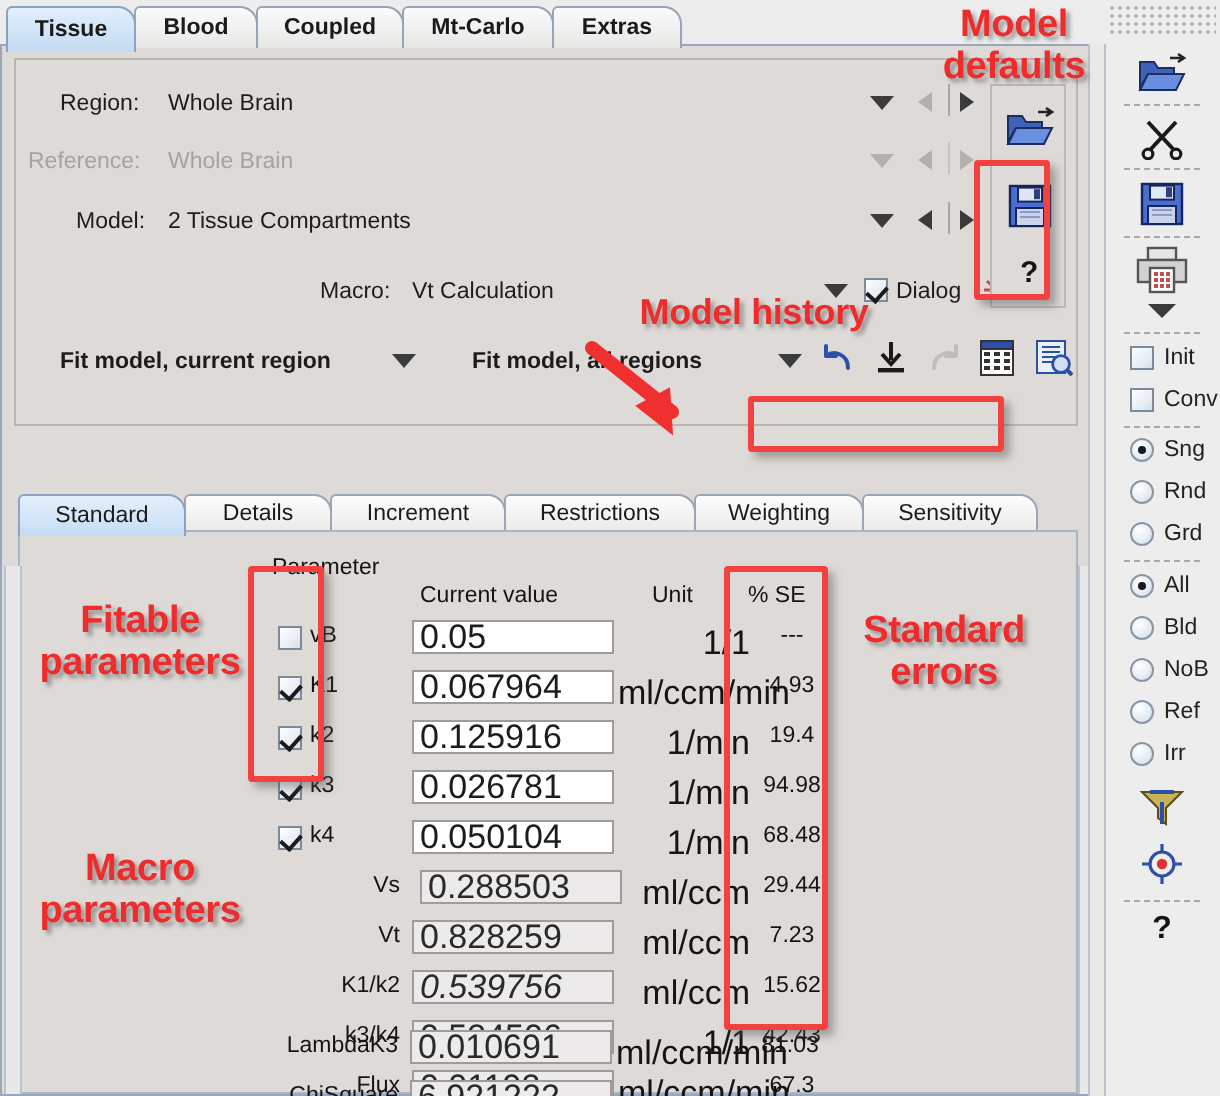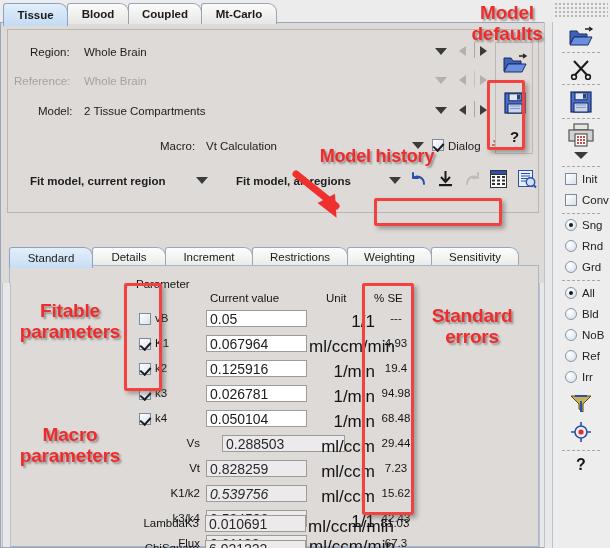--- a/index.html
+++ b/index.html
@@ -92,21 +92,21 @@
   }
   .radio.sel::after{
     content:"";position:absolute;left:3px;top:3px;width:4px;height:4px;
     border-radius:50%;background:#1a1a1a;
   }
 
   
   .tfield{
     position:absolute;height:17px;box-sizing:border-box;
     border:1px solid #9e9b98;background:#ffffff;
-    font-size:14px;color:#1c1c1c;line-height:16px;padding-left:3px;
+    font-size:17px;color:#1c1c1c;line-height:16px;padding-left:3px;
     white-space:nowrap;overflow:hidden;
   }
   .tfield.ro{background:#eceaea;color:#2a2a2a;}
 
   
   #sub-tabbar{position:absolute;left:8px;top:222px;width:530px;height:22px;}
   .stab{
     position:absolute;top:2px;height:19px;box-sizing:border-box;
     border:1px solid #9aa6b6;border-bottom:none;border-radius:3px 9px 0 0;
     background:linear-gradient(to bottom,#fdfdfd 0%,#f2f2f1 60%,#e9e9e7 100%);
@@ -275,20 +275,21 @@
   <div class="tb-item" style="top:456px;font-size:16px;font-weight:bold;color:#141414;">?</div>
 </div>
 
 <div id="app-window">
 
   <div id="main-tabbar">
     <div class="tab active" style="left:0px;width:65px;">Tissue</div>
     <div class="tab" style="left:64px;width:62px;">Blood</div>
     <div class="tab" style="left=0;left:125px;width:74px;">Coupled</div>
     <div class="tab" style="left:198px;width:76px;">Mt-Carlo</div>
+    <div class="tab" style="left:273px;width:65px;">Extras</div>
   </div>
 
   <div id="form-panel">
 
     <div class="lbl" style="left:22px;top:16px;">Region:</div>
     <div class="val" style="left:76px;top:16px;">Whole Brain</div>
     <div class="dn-arrow" style="left:427px;top:18px;"></div>
     <div class="lt-arrow dim" style="left:451px;top:16px;"></div>
     <div class="vsep" style="left:466px;top:12px;height:16px;"></div>
     <div class="rt-arrow" style="left:472px;top:16px;"></div>
@@ -414,21 +415,21 @@
     <div class="unit" style="left:303px;top:121px;width:62px;">1/min</div>
     <div class="se" style="left:363px;top:121px;width:46px;">94.98</div>
 
     <div class="cbox checked" style="left:129px;top:147px;"></div>
     <div class="rowlbl" style="left:145px;top:146px;width:40px;text-align:left;">k4</div>
     <div class="tfield" style="left:196px;top:144px;width:101px;">0.050104</div>
     <div class="unit" style="left:303px;top:146px;width:62px;">1/min</div>
     <div class="se" style="left:363px;top:146px;width:46px;">68.48</div>
 
     <div class="rowlbl" style="left:120px;top:171px;width:70px;">Vs</div>
-    <div class="tfield ro" style="left:212px;top:169px;width:123px;">0.288503</div>
+    <div class="tfield ro" style="left:200px;top:169px;width:101px;">0.288503</div>
     <div class="unit" style="left:303px;top:171px;width:62px;">ml/ccm</div>
     <div class="se" style="left:363px;top:171px;width:46px;">29.44</div>
 
     <div class="rowlbl" style="left:120px;top:196px;width:70px;">Vt</div>
     <div class="tfield ro" style="left:196px;top:194px;width:101px;">0.828259</div>
     <div class="unit" style="left:303px;top:196px;width:62px;">ml/ccm</div>
     <div class="se" style="left:363px;top:196px;width:46px;">7.23</div>
 
     <div class="rowlbl" style="left:120px;top:221px;width:70px;text-align:right;">K1/k2</div>
     <div class="tfield ro" style="left:196px;top:219px;width:101px;font-style:italic;">0.539756</div>

